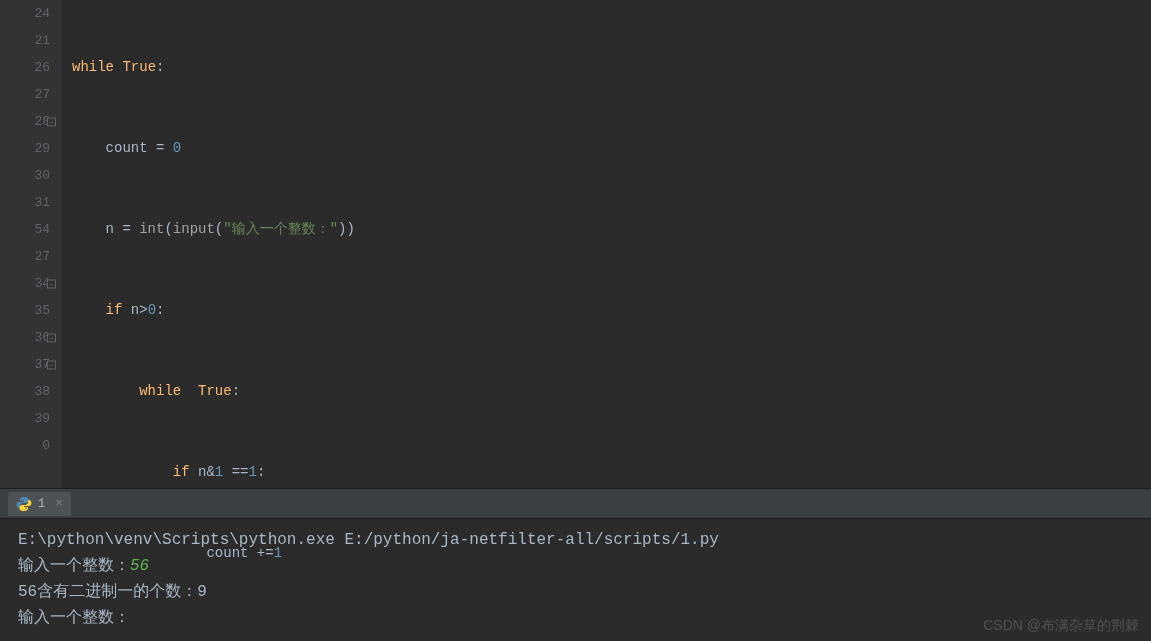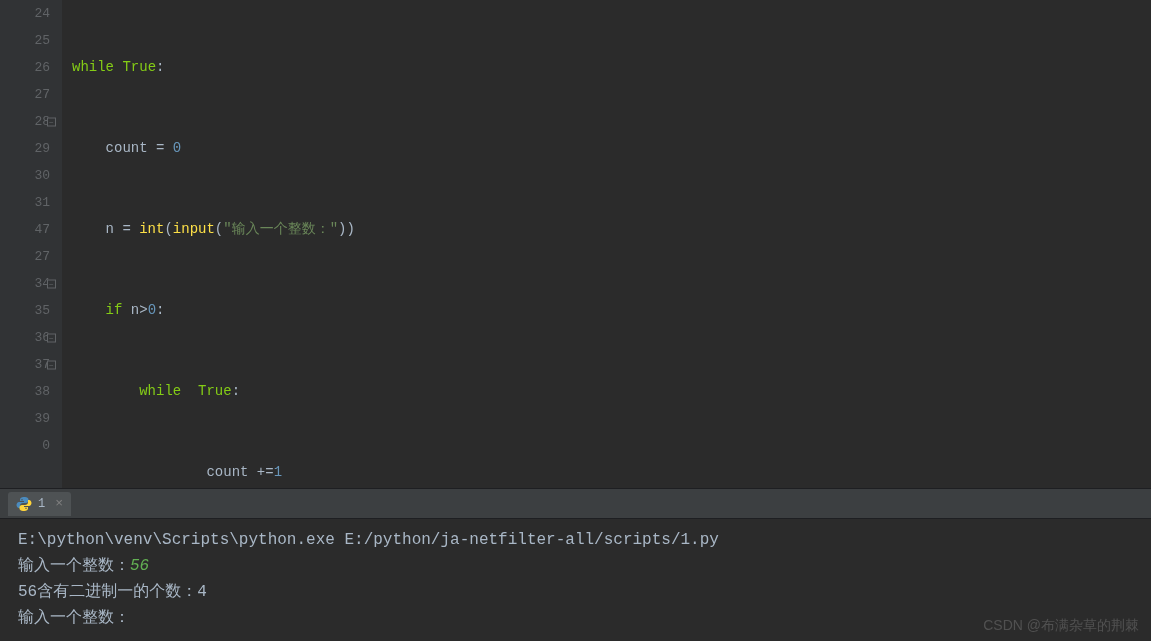--- a/index.html
+++ b/index.html
@@ -54,22 +54,22 @@
     .code-area {
       flex: 1;
       line-height: 27px;
       padding-left: 10px;
       white-space: pre;
       position: relative;
     }
     .code-line {
       height: 27px;
     }
-    .kw { color: #84cc16; }
-    .builtin { color: #fde047; }
+    .kw { color: #fdba74; }
+    .builtin { color: #a3a3a3; }
     .str { color: #6a8759; }
     .num { color: #6897bb; }
     .terminal-panel {
       border-top: 1px solid #1e1f22;
       background: #2b2b2b;
       height: 153px;
     }
     .terminal-tabs {
       background: #3c3f41;
       height: 30px;
@@ -120,43 +120,44 @@
       opacity: 0.6;
       margin-top: 24px;
     }
   </style>
 </head>
 <body>
 
 <div class="editor-area">
   <div class="gutter">
     <div class="gutter-line"><span>24</span></div>
-    <div class="gutter-line"><span>25</span></div>
+    <div class="gutter-line"><span>21</span></div>
     <div class="gutter-line"><span>26</span></div>
     <div class="gutter-line"><span>27</span></div>
     <div class="gutter-line"><span>28</span><span class="fold-indicator">−</span></div>
     <div class="gutter-line"><span>29</span></div>
     <div class="gutter-line"><span>30</span></div>
     <div class="gutter-line"><span>31</span></div>
-    <div class="gutter-line"><span>47</span></div>
+    <div class="gutter-line"><span>54</span></div>
     <div class="gutter-line"><span>27</span></div>
     <div class="gutter-line"><span>34</span><span class="fold-indicator">−</span></div>
     <div class="gutter-line"><span>35</span></div>
     <div class="gutter-line"><span>36</span><span class="fold-indicator">−</span></div>
     <div class="gutter-line"><span>37</span><span class="fold-indicator">−</span></div>
     <div class="gutter-line"><span>38</span></div>
     <div class="gutter-line"><span>39</span></div>
     <div class="gutter-line"><span>0</span></div>
   </div>
   <div class="code-area">
     <div class="code-line"><span class="kw">while</span> <span class="kw">True</span><span>:</span></div>
     <div class="code-line">    <span>count = </span><span class="num">0</span></div>
     <div class="code-line">    <span>n = </span><span class="builtin">int</span><span>(</span><span class="builtin">input</span><span>(</span><span class="str">"输入一个整数："</span><span>))</span></div>
     <div class="code-line">    <span class="kw">if</span><span> n&gt;</span><span class="num">0</span><span>:</span></div>
     <div class="code-line">        <span class="kw">while</span><span>  </span><span class="kw">True</span><span>:</span></div>
+    <div class="code-line">            <span class="kw">if</span><span> n&amp;</span><span class="num">1</span><span> ==</span><span class="num">1</span><span>:</span></div>
     <div class="code-line">                <span>count +=</span><span class="num">1</span></div>
     
     
     
     
     
     
     
     
     
@@ -172,18 +173,18 @@
             <path fill="#FFD43B" d="M8.5 15c2 0 3.5-1 3.5-2.5V11H8v-1h5c1.5 0 2.5-1.5 2.5-3s-1-3-2.5-3h-1v2.5c0 1.5-1.5 2.5-3 2.5H6c-1.5 0-2.5 1-2.5 2.5v1C3.5 14 5 15 7 15h1.5zM10 13a.75.75 0 110-1.5.75.75 0 010 1.5z"></path>
           </svg>
       </span>
       <span>1</span>
       <span class="close-x">×</span>
     </div>
   </div>
   <div class="terminal-output">
     <div class="term-line"><span>E:\python\venv\Scripts\python.exe E:/python/ja-netfilter-all/scripts/1.py</span></div>
     <div class="term-line"><span>输入一个整数：</span><span class="term-input">56</span></div>
-    <div class="term-line"><span>56含有二进制一的个数：4</span></div>
+    <div class="term-line"><span>56含有二进制一的个数：9</span></div>
     <div class="term-line"><span>输入一个整数：</span></div>
   </div>
 </div>
 
 <div class="watermark"><span>CSDN @布满杂草的荆棘</span></div>
 
 </body></html>

